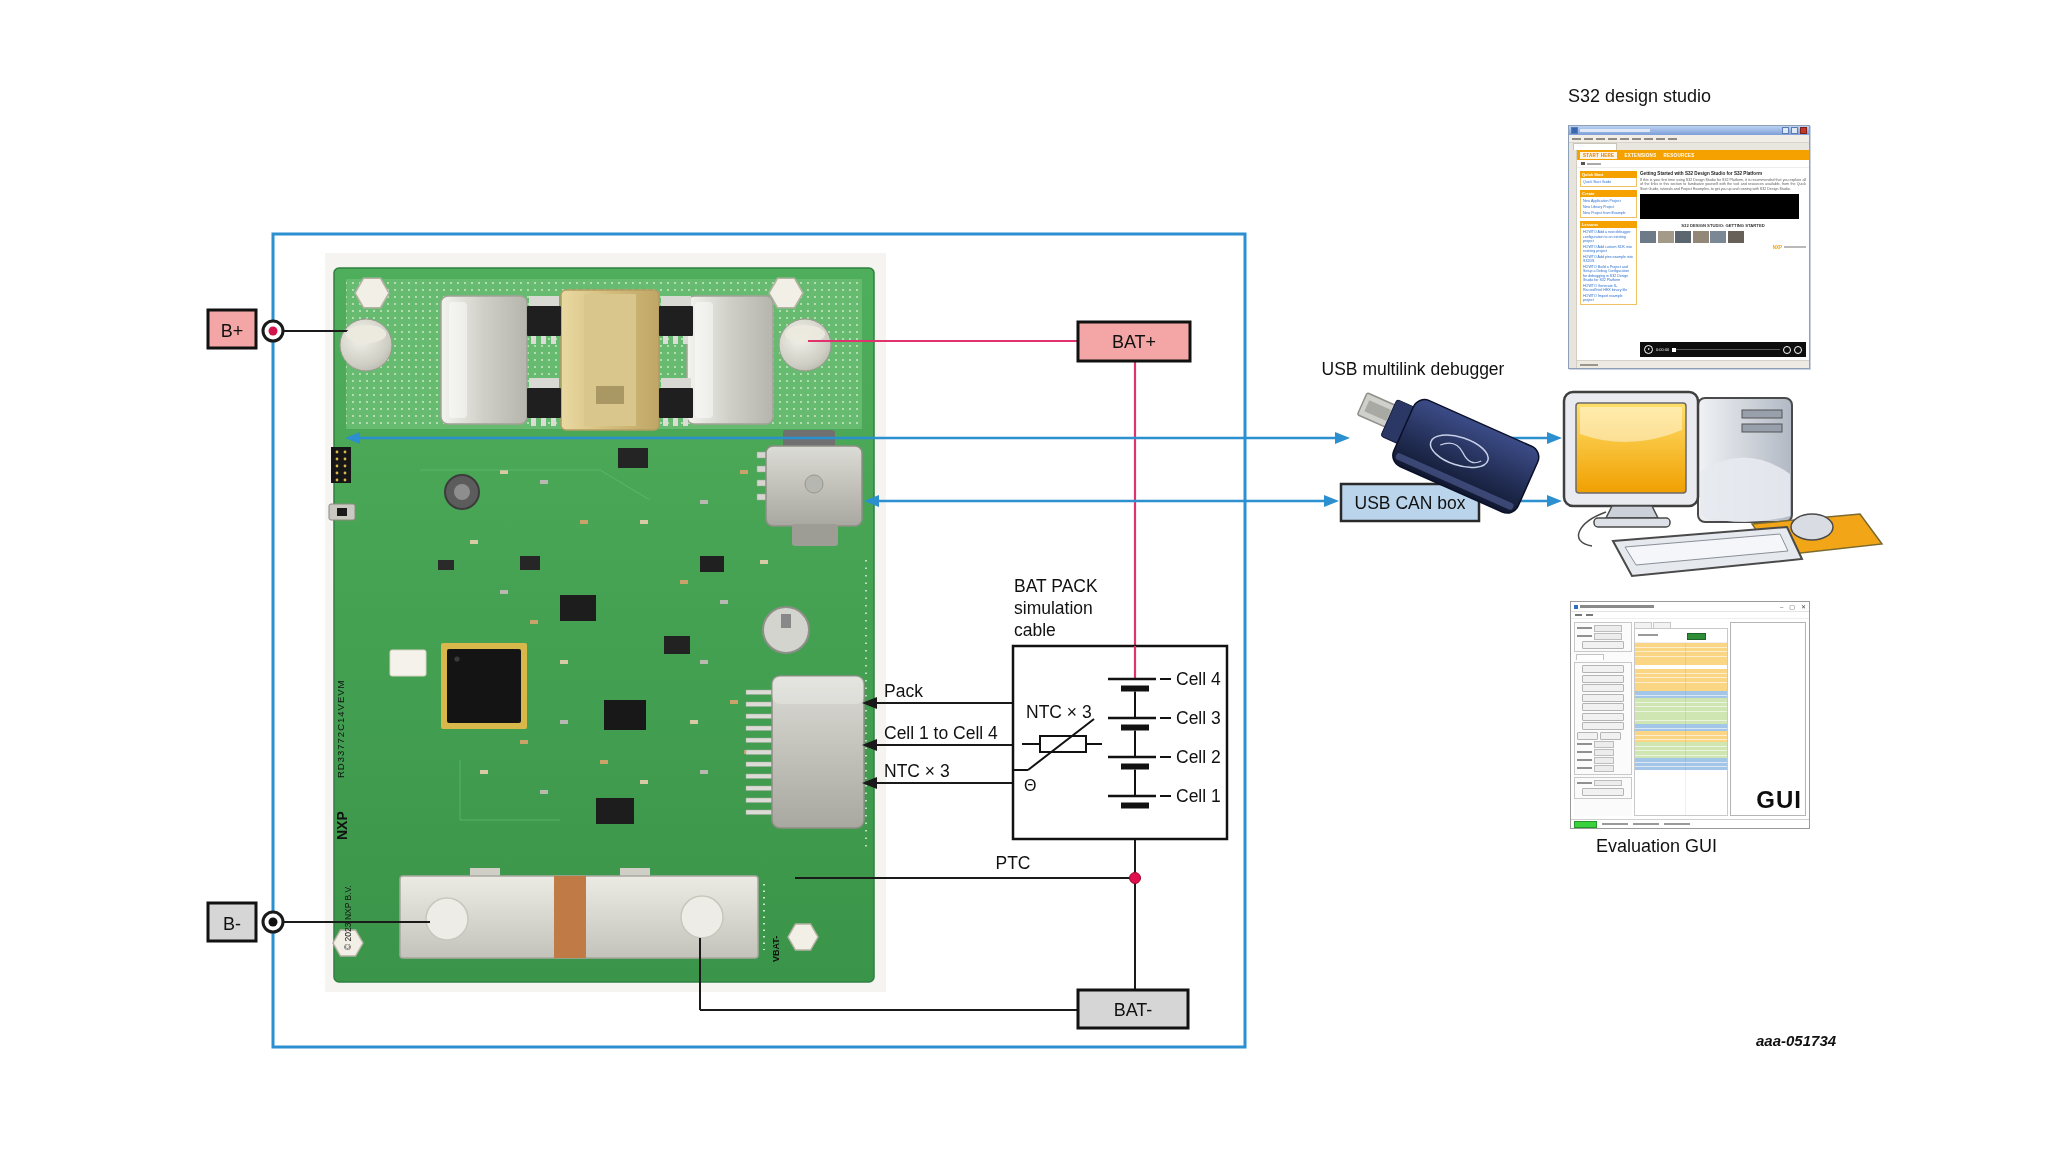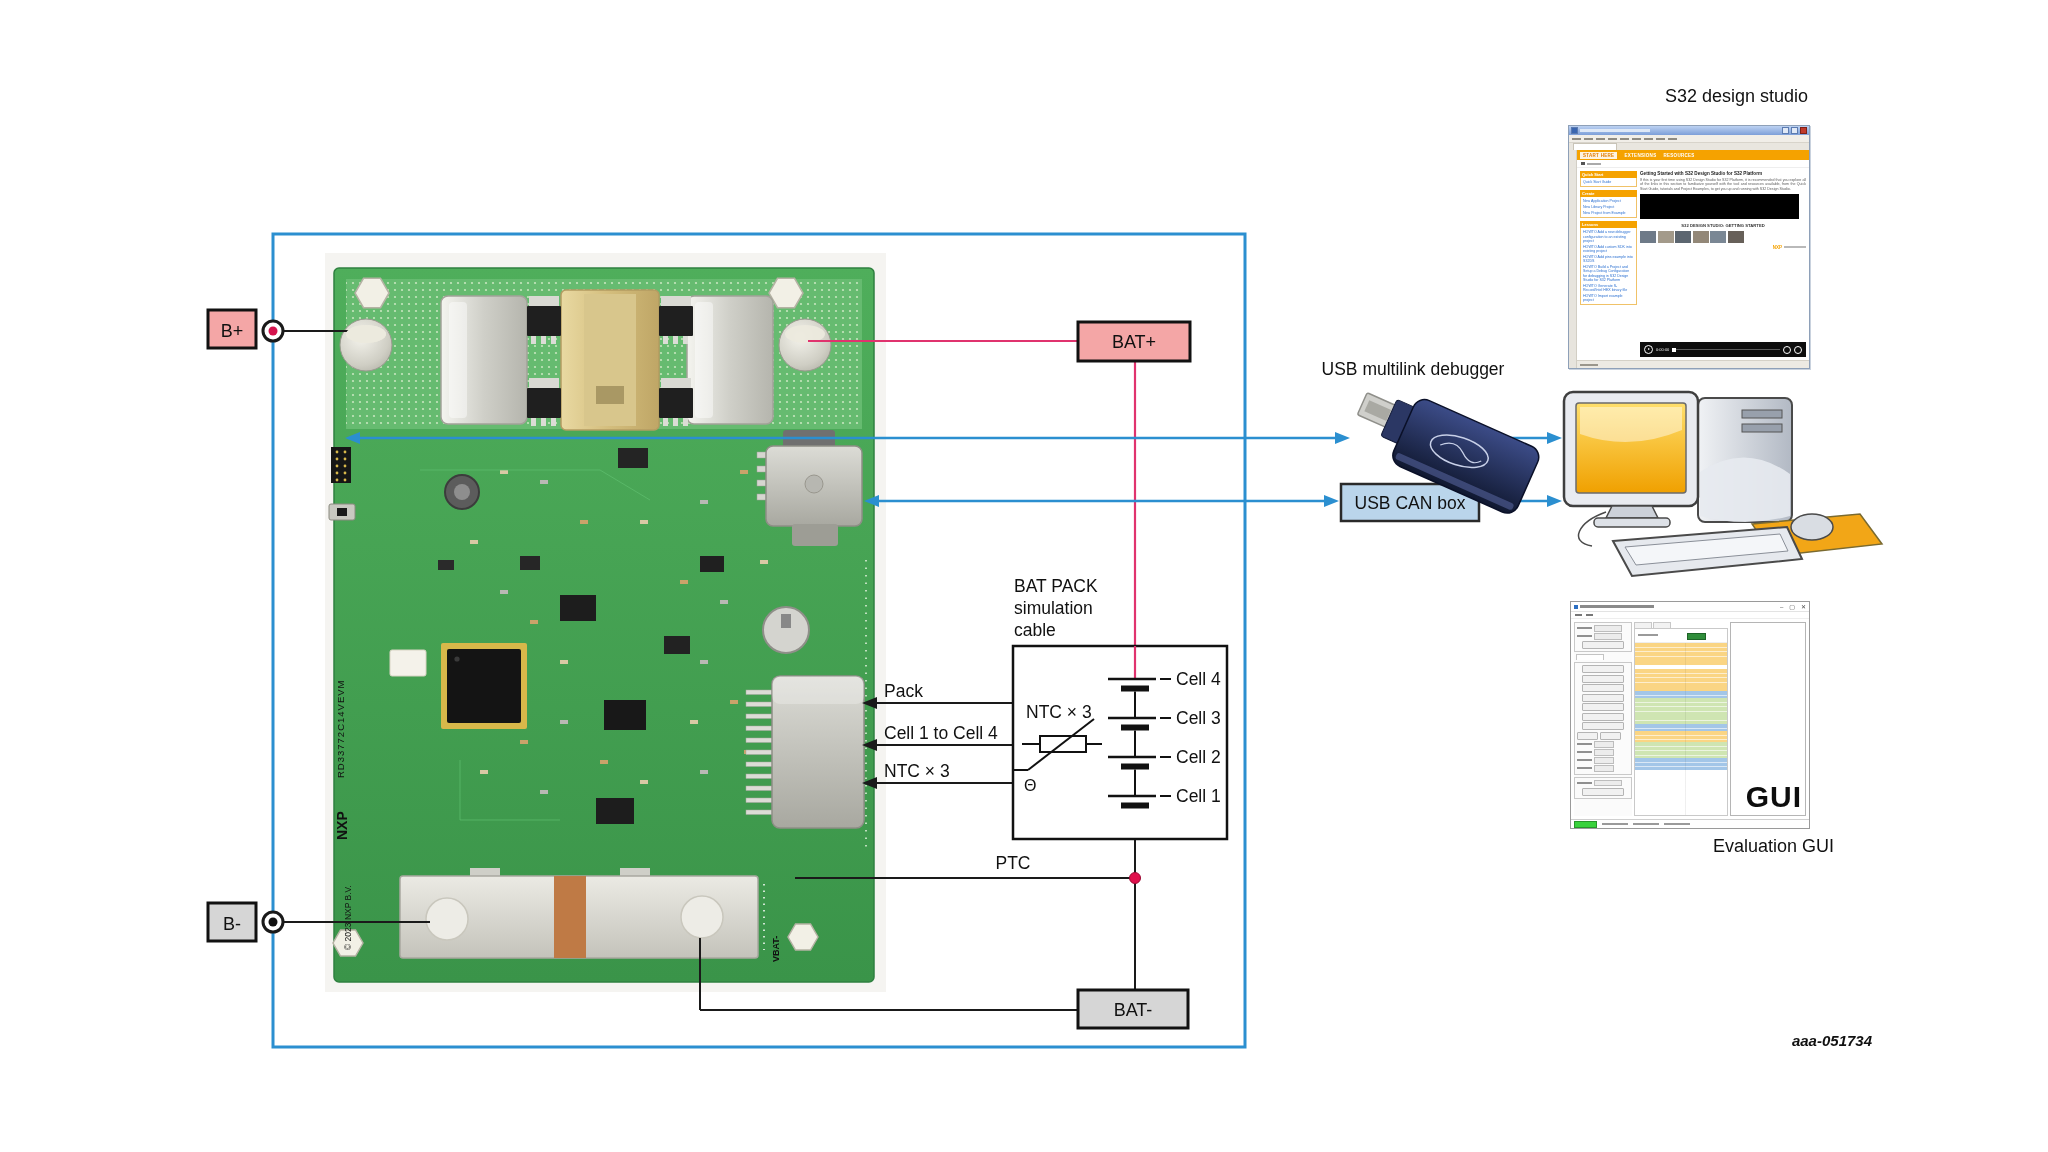--- a/index.html
+++ b/index.html
@@ -2,22 +2,22 @@
 <html><head>
 <meta charset="utf-8">
 <style>
   html,body{margin:0;padding:0;background:#ffffff;}
   #canvas{position:relative;width:2048px;height:1152px;background:#ffffff;overflow:hidden;
           font-family:"Liberation Sans",sans-serif;}
   #diagram-svg{position:absolute;left:0;top:0;}
   svg text{font-family:"Liberation Sans",sans-serif;fill:#111;}
 
   
-  .caption{position:absolute;text-align:right;font-size:18px;color:#111;}
-  #figure-id{position:absolute;left:1756px;top:1032px;width:116px;text-align:right;
+  .caption{position:absolute;text-align:left;font-size:18px;color:#111;}
+  #figure-id{position:absolute;left:1756px;top:1032px;width:116px;text-align:left;
              font-size:15px;font-style:italic;font-weight:600;color:#111;}
 
   
   #s32-win{position:absolute;left:1568px;top:125px;width:240px;height:242px;background:#fff;
            border:1px solid #8ea0b8;box-shadow:1px 1px 0 #c9d2de;display:flex;flex-direction:column;}
   .s32-title{height:9px;background:linear-gradient(#bdd2f2,#7d9fd8);display:flex;align-items:center;padding:0 2px;gap:2px;}
   .s32-title .dot{width:5px;height:5px;background:#dfe8f6;border:1px solid #5c7bb0;}
   .s32-title .dash{height:3px;width:70px;background:#e6edf8;opacity:.9;}
   .s32-title .sp{flex:1;}
   .s32-title .close{background:#c0392b;border-color:#7e2017;}
@@ -91,21 +91,21 @@
   .g-midtabs b{width:16px;background:#f2f2f2;border:1px solid #c8c8c8;border-bottom:none;}
   .g-table{flex:1;border:1px solid #c9c9c9;display:flex;flex-direction:column;overflow:hidden;}
   .g-thead{height:13px;position:relative;background:#fff;border-bottom:1px solid #eee;}
   .g-thead .green{position:absolute;left:57%;top:4px;width:17px;height:5px;background:#2f8d3a;border:1px solid #1e6327;}
   .g-thead i{position:absolute;left:3px;top:5px;width:20px;height:2px;background:#9a9a9a;}
   .band{width:100%;
      background-image:linear-gradient(90deg,transparent 54%,rgba(0,0,0,.10) 54.5%,transparent 55.5%),
        repeating-linear-gradient(180deg,transparent 0 3.8px,rgba(255,255,255,.6) 3.8px 4.6px);}
   .b-o{background-color:#fad584;} .b-g{background-color:#cfe5b2;} .b-b{background-color:#a3c6e8;} .b-w{background-color:#fff;}
   .g-right{flex:1;border:1px solid #b5b5b5;position:relative;background:#fff;}
-  .g-right .guitxt{position:absolute;right:3px;bottom:1px;font-size:30px;font-weight:bold;letter-spacing:1px;color:#0d0d0d;}
+  .g-right .guitxt{position:absolute;right:3px;bottom:1px;font-size:24px;font-weight:bold;letter-spacing:1px;color:#0d0d0d;}
   .g-status{height:8px;border-top:1px solid #cfcfcf;display:flex;align-items:center;gap:5px;padding:0 3px;}
   .g-status .badge{width:21px;height:5px;background:#39d23c;border:1px solid #27962a;}
   .g-status i{width:26px;height:2px;background:#9a9a9a;}
 </style>
 </head>
 <body>
 
 <div id="canvas">
 
 <svg id="diagram-svg" width="2048" height="1152" viewBox="0 0 2048 1152">

